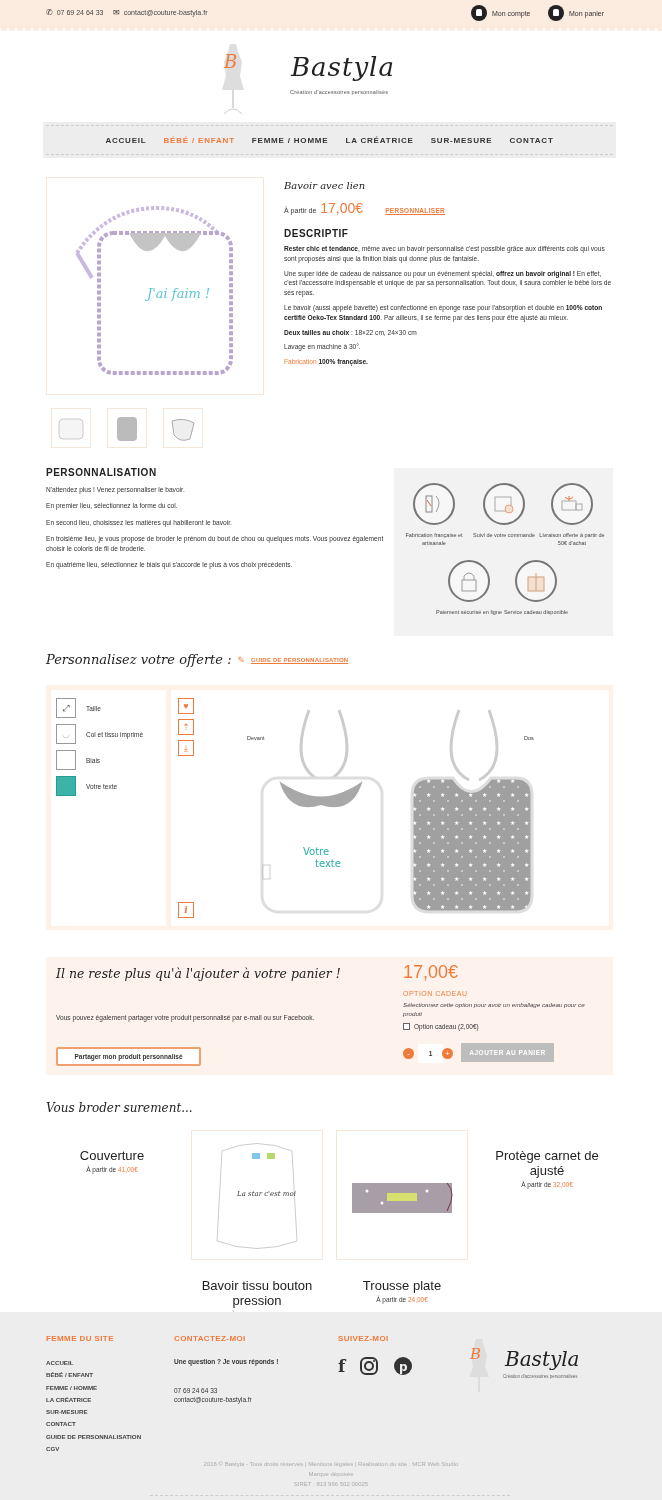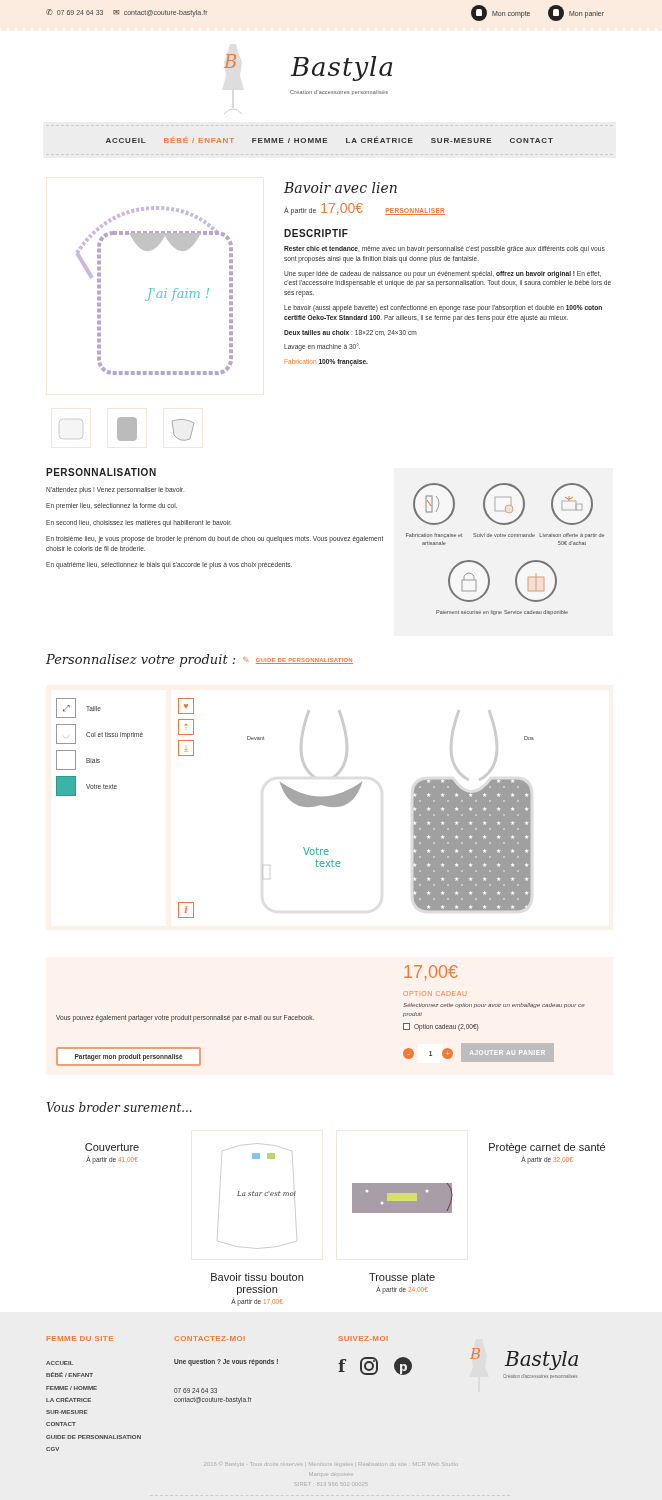--- a/index.html
+++ b/index.html
@@ -13,21 +13,21 @@
 .acct .circ::after{content:"";position:absolute;left:5px;top:4px;width:6px;height:7px;background:#fff;border-radius:2px 2px 1px 1px}
 .logo{position:absolute;left:218px;top:42px;width:230px;height:75px}
 .logo .mannequin{position:absolute;left:0;top:0;width:30px;height:74px}
 .logo .brand{position:absolute;left:73px;top:10px;font-family:"DejaVu Serif",serif;font-style:italic;font-size:26px;color:#222;letter-spacing:1px}
 .logo .tag{position:absolute;left:72px;top:47px;font-size:5.5px;color:#555;letter-spacing:.2px}
 .nav{position:absolute;left:46px;top:125px;width:567px;height:30px;background:#ededed;border-top:1px dashed #ccc;border-bottom:1px dashed #ccc;outline:3px solid #ededed;display:flex;justify-content:center;align-items:center;gap:17px}
 .nav a{font-size:8px;font-weight:bold;letter-spacing:.8px;color:#333;text-decoration:none}
 .nav a.active{color:#f07a3a}
 .mainimg{position:absolute;left:46px;top:177px;width:218px;height:218px;border:1px solid #f5e6d8;background:#fff}
 .thumb{position:absolute;top:408px;width:40px;height:40px;border:1px solid #f5e6d8;background:#fff}
-.ptitle{position:absolute;left:284px;top:180px;font-family:"DejaVu Serif",serif;font-style:italic;font-size:14px;color:#222}
+.ptitle{position:absolute;left:284px;top:180px;font-family:"DejaVu Serif",serif;font-style:italic;font-size:10px;color:#222}
 .price-row{position:absolute;left:284px;top:200px;display:flex;align-items:baseline;gap:4px}
 .price-row .from{font-size:7px;color:#333}
 .price-row .price{font-size:14px;color:#f07a3a}
 .price-row .perso{margin-left:18px;font-size:6.5px;font-weight:bold;color:#f07a3a;text-decoration:underline;letter-spacing:.3px}
 .h-sec{font-size:10px;font-weight:bold;letter-spacing:.5px;color:#222}
 .desc{position:absolute;left:284px;top:228px;width:330px}
 .desc p{font-size:6.6px;line-height:9.8px;color:#333;margin-top:5px}
 .desc b{color:#222}
 .orange{color:#f07a3a}
 .perso-sec{position:absolute;left:46px;top:467px;width:340px}
@@ -55,21 +55,21 @@
 .cart .optc{position:absolute;left:357px;top:33px;font-size:7px;color:#f07a3a;letter-spacing:.5px}
 .cart .optd{position:absolute;left:357px;top:43px;width:200px;font-size:6.2px;line-height:9px;font-style:italic;color:#444}
 .cart .chk{position:absolute;left:357px;top:66px;display:flex;align-items:center;gap:4px;font-size:6.5px;color:#333}
 .cart .chk .box{width:7px;height:7px;border:1px solid #666;background:#fff}
 .qbtn{position:absolute;top:91px;width:11px;height:11px;border-radius:50%;background:#f07a3a;color:#fff;font-size:8px;line-height:11px;text-align:center}
 .qval{position:absolute;left:372px;top:87px;width:25px;height:19px;background:#fff;font-size:6.5px;text-align:center;line-height:19px;font-weight:bold}
 .addcart{position:absolute;left:415px;top:86px;width:93px;height:19px;background:#bdbdbd;color:#fff;font-size:6.5px;font-weight:bold;letter-spacing:.5px;display:flex;align-items:center;justify-content:center}
 .rec-title{position:absolute;left:46px;top:1101px;font-size:12px}
 .rec{position:absolute;top:1130px;width:132px;text-align:center}
 .rec .img{width:132px;height:130px;border:1px solid #f5e6d8;background:#fff;position:relative;overflow:hidden}
-.rec .name{font-size:11px;color:#222;margin-top:11px}
+.rec .name{font-size:13px;color:#222;margin-top:18px}
 .rec .pr{font-size:6.5px;color:#333;margin-top:3px}
 .footer{position:absolute;left:0;top:1312px;width:662px;height:188px;background:#ededed}
 .fh{position:absolute;top:22px;font-size:8px;font-weight:bold;color:#f07a3a;letter-spacing:.4px}
 .flinks{position:absolute;left:46px;top:45px}
 .flinks div{font-size:6.2px;font-weight:bold;color:#444;line-height:12.3px}
 .fcontact{position:absolute;left:174px;top:45px;font-size:6.5px;color:#333;line-height:9.5px}
 .social{position:absolute;left:338px;top:44px;display:flex;gap:14px;align-items:center}
 .social span{font-size:17px;color:#333;font-weight:bold}
 .flogo{position:absolute;left:465px;top:25px;width:150px;height:60px}
 .copy{position:absolute;left:0;top:147px;width:662px;text-align:center;font-size:6px;color:#aaa;line-height:10px}
@@ -213,21 +213,21 @@
       <svg width="22" height="24">
           <rect x="3" y="8" width="16" height="14" fill="#f5e0d0" stroke="#d0a080"></rect>
           <line x1="11" y1="4" x2="11" y2="22" stroke="#d0a080"></line>
         </svg>
     </div>
     <div class="lbl">Service cadeau disponible</div>
   </div>
 </div>
 
 <div class="custom-title">
-  <span class="t h-script">Personnalisez votre produit :</span>
+  <span class="t h-script">Personnalisez votre offerte :</span>
   <span style="color:#f07a3a;font-size:9px">✎</span>
   <a class="g">GUIDE DE PERSONNALISATION</a>
 </div>
 
 <div class="designer">
   <div class="opt-panel">
     <div class="opt" style="top:8px">
       <div class="sw" style="font-size:9px;text-align:center;line-height:18px">⤢</div>
       <span>Taille</span>
     </div>
@@ -273,20 +273,21 @@
         </pattern>
       </defs>
       <path d="M50 5 Q30 60 60 75 M80 5 Q100 60 70 75" stroke="#ccc" stroke-width="3" fill="none"></path>
       <path d="M3 90 Q3 73 20 73 L44 73 Q62 100 82 73 L107 73 Q123 73 123 90 L123 190 Q123 207 107 207 L20 207 Q3 207 3 190 Z" fill="url(#stars)" stroke="#ddd" stroke-width="3"></path>
     </svg>
   </div>
 </div>
 
 <div class="cart">
   <div class="t h-script">
+    <div>Il ne reste plus qu'à l'ajouter à votre panier !</div>
   </div>
   <div class="share-txt">Vous pouvez également partager votre produit personnalisé par e-mail ou sur Facebook.</div>
   <div class="share-btn">Partager mon produit personnalisé</div>
 
   <div class="bigprice">17,00€</div>
   <div class="optc">OPTION CADEAU</div>
   <div class="optd">Sélectionnez cette option pour avoir un emballage cadeau pour ce produit</div>
   <div class="chk">
     <span class="box"></span>
     <span>Option cadeau (2,00€)</span>
@@ -326,21 +327,21 @@
         <circle cx="90" cy="60" r="1.5" fill="#fff"></circle>
       <rect x="50" y="62" width="30" height="8" fill="#d8e070"></rect>
       <path d="M110 52 Q120 62 110 80" stroke="#7a2a40" fill="none"></path>
     </svg>
   </div>
   <div class="name">Trousse plate</div>
   <div class="pr"><span>À partir de</span> <span class="orange">24,00€</span></div>
 </div>
 
 <div class="rec" style="left:481px">
-  <div class="name">Protège carnet de santé</div>
+  <div class="name">Protège carnet de ajusté</div>
   <div class="pr"><span>À partir de</span> <span class="orange">32,00€</span></div>
 </div>
 
 <footer class="footer">
   <div class="fh" style="left:46px">FEMME DU SITE</div>
   <div class="flinks">
     <div>ACCUEIL</div>
     <div>BÉBÉ / ENFANT</div>
     <div>FEMME / HOMME</div>
     <div>LA CRÉATRICE</div>

